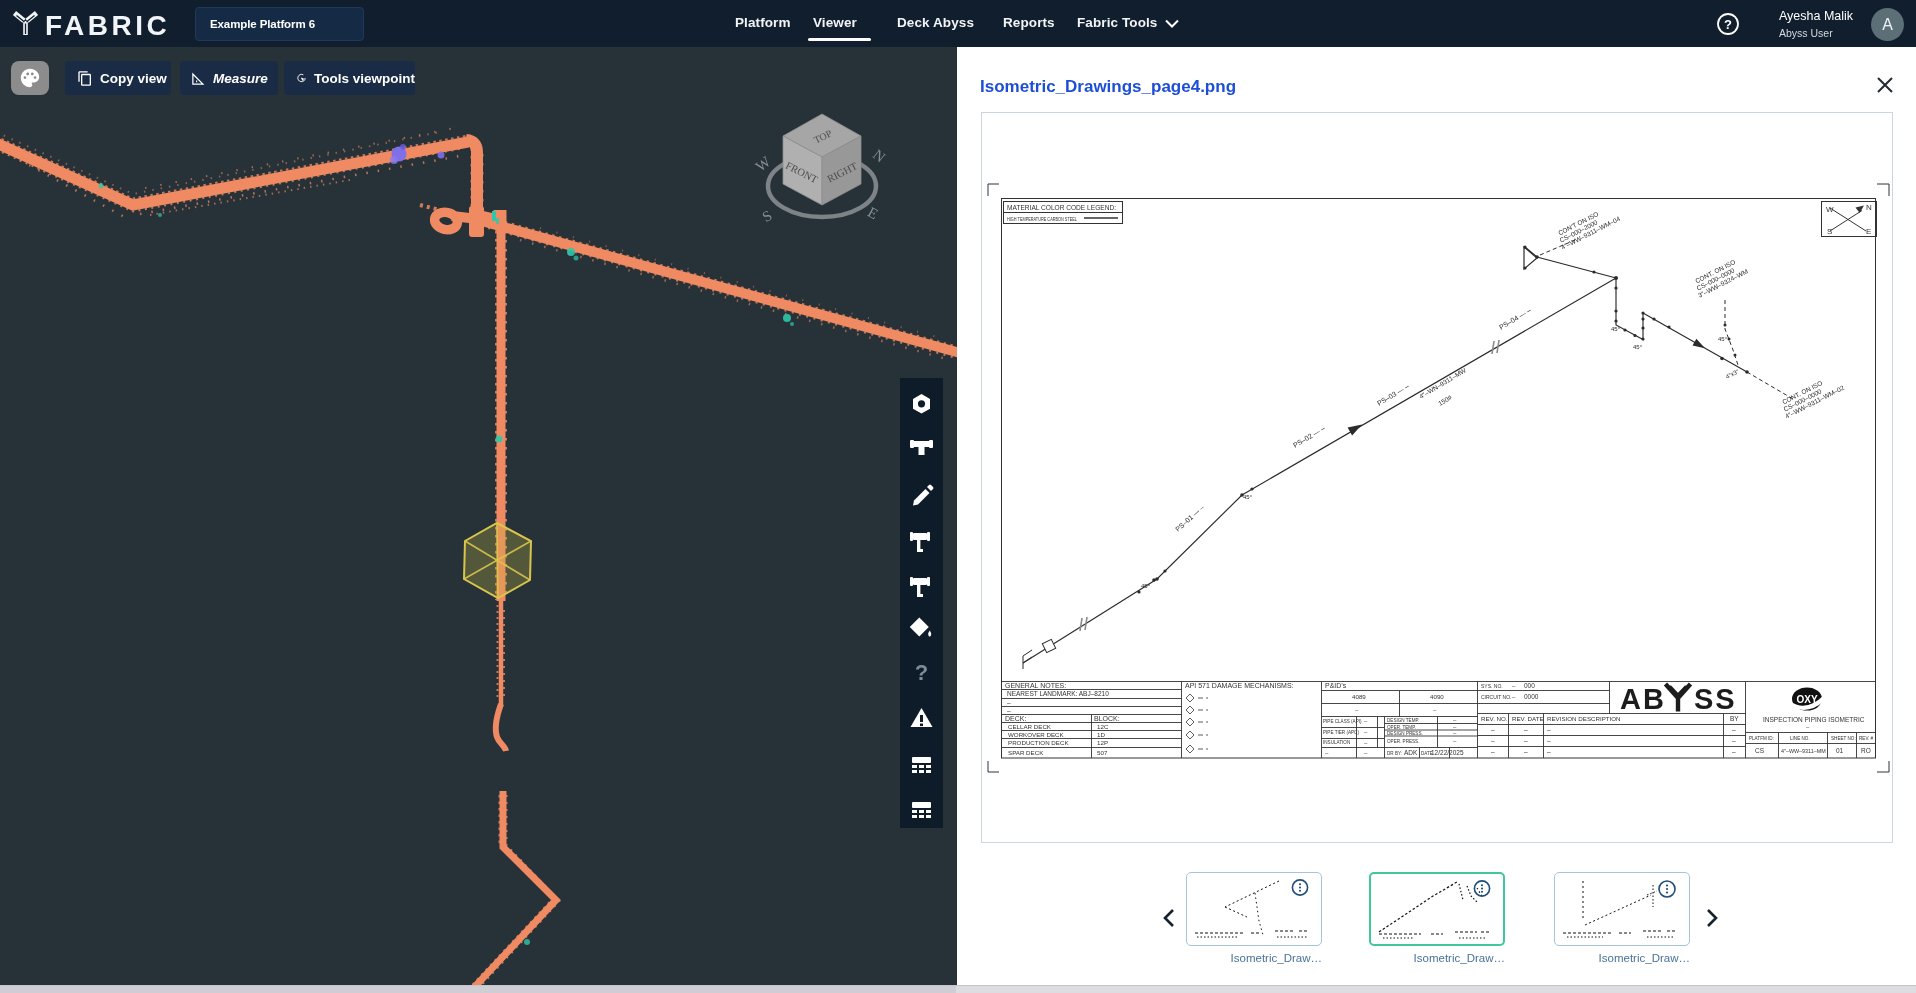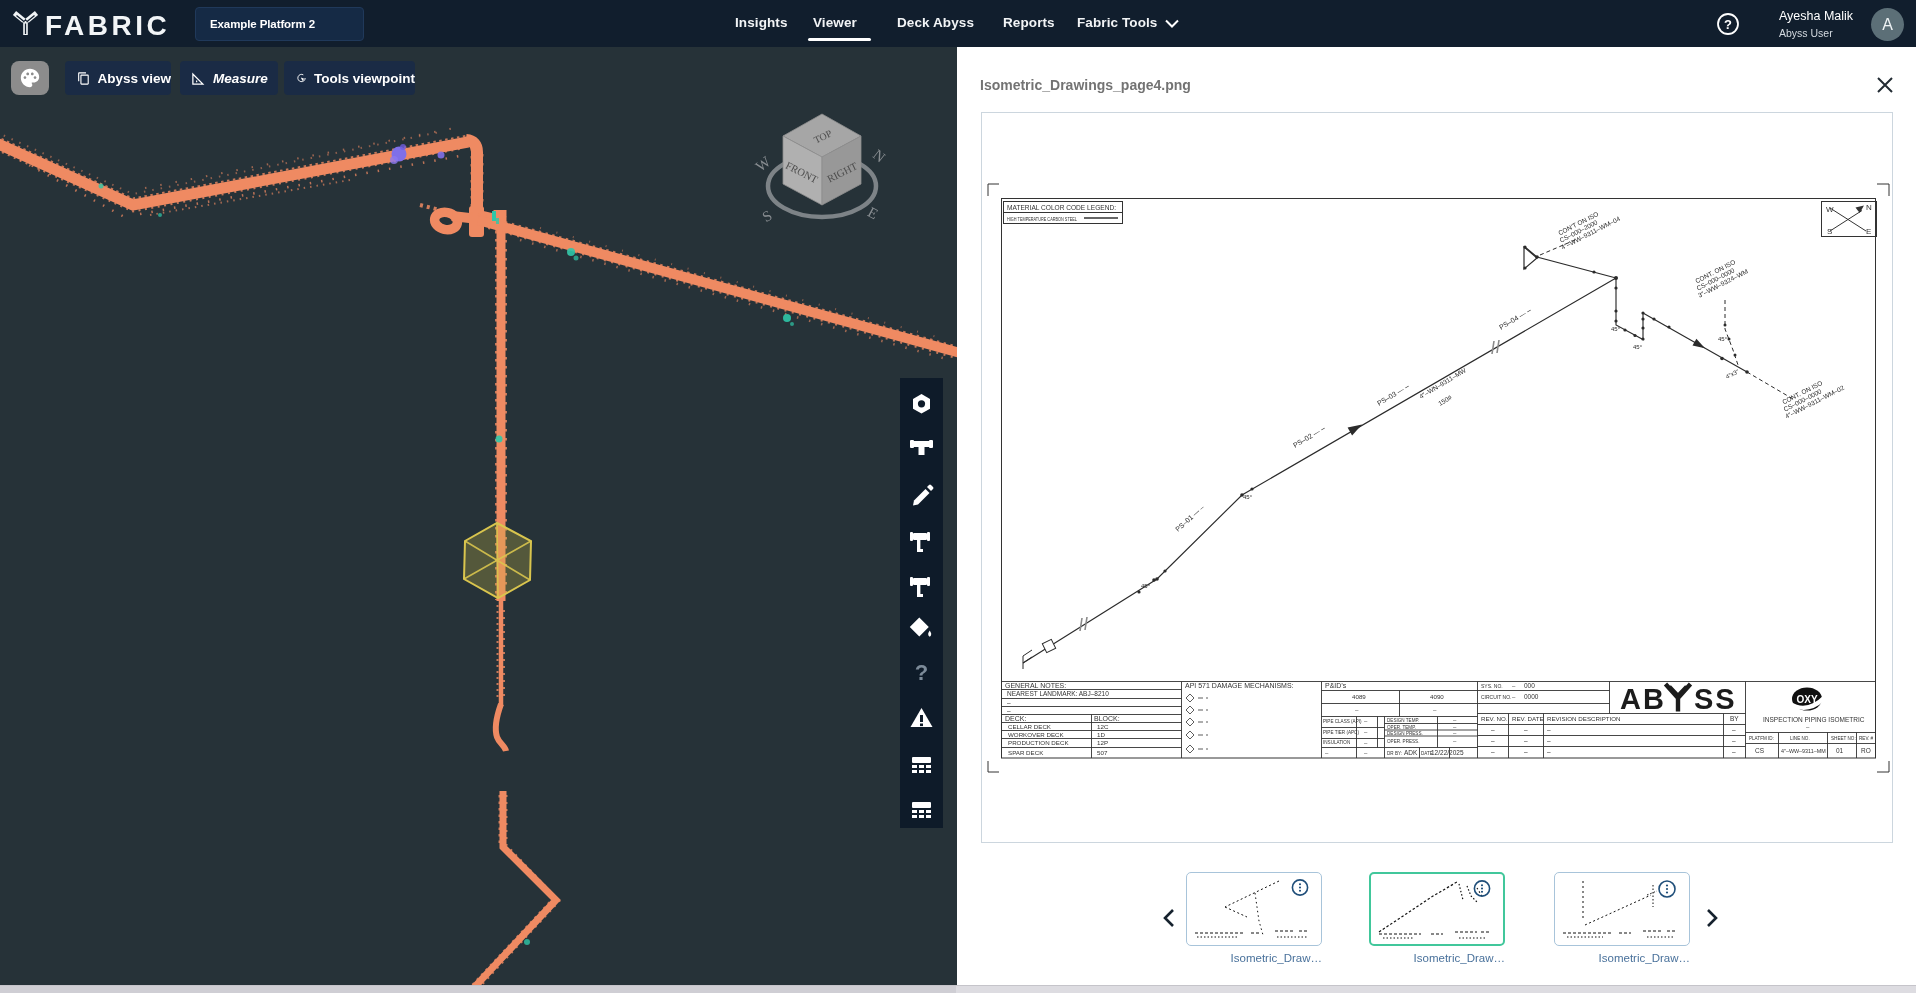--- a/index.html
+++ b/index.html
@@ -16,21 +16,21 @@
   #uname { position:absolute; left:1779px; top:9px; color:#fff; font-size:12.5px; font-weight:400; }
   #urole { position:absolute; left:1779px; top:27px; color:#d4dae0; font-size:10.5px; }
   #avatar { position:absolute; left:1871px; top:8px; width:33px; height:33px; border-radius:50%; background:#5c6f77; color:#eef2f4; font-size:16px; text-align:center; line-height:33px; }
   
   #viewer { position:absolute; left:0; top:47px; width:957px; height:939px; background:#263238; overflow:hidden; }
   .vbtn { position:absolute; top:14px; height:34px; background:#1a2b45; border-radius:4px; color:#fff; font-size:13.5px; font-weight:700; display:flex; align-items:center; white-space:nowrap; }
   #palettebtn { position:absolute; left:11px; top:14px; width:38px; height:34px; background:#8c8c8c; border-radius:8px; display:flex; align-items:center; justify-content:center; }
   #vtoolbar { position:absolute; left:900px; top:331px; width:43px; height:450px; background:#0e1b29; }
   
   #panel { position:absolute; left:957px; top:47px; width:959px; height:939px; background:#fff; }
-  #ptitle { position:absolute; left:23px; top:30px; color:#737373; font-size:14px; font-weight:700; }
+  #ptitle { position:absolute; left:23px; top:30px; color:#1d4ed8; font-size:17px; font-weight:700; }
   #imgbox { position:absolute; left:24px; top:65px; width:912px; height:731px; border:1px solid #ccd6de; background:#fff; }
   .thumb { position:absolute; top:825px; width:136px; height:74px; background:#fff; border:1px solid #a8c4da; border-radius:5px; }
   .tcap { position:absolute; top:905px; width:136px; text-align:right; color:#49719b; font-size:11.5px; }
   
   #scroll { position:absolute; left:0; top:985px; width:1916px; height:8px; background:#dddce1; border-top:1px solid #c5c4ca; }
   #scrollthumb { position:absolute; left:0; top:986px; width:956px; height:7px; background:#cfced4; }
 </style>
 </head>
 <body>
 
@@ -122,21 +122,21 @@
   </svg>
   <div id="palettebtn">
     <svg width="22" height="22" viewBox="0 0 24 24">
         <path fill="#fff" d="M12 2C6.49 2 2 6.49 2 12s4.49 10 10 10c1.38 0 2.5-1.12 2.5-2.5 0-.61-.23-1.2-.64-1.67-.08-.1-.13-.21-.13-.33 0-.28.22-.5.5-.5H16c3.31 0 6-2.69 6-6 0-4.96-4.49-9-10-9zm5.5 11c-.83 0-1.5-.67-1.5-1.5s.67-1.5 1.5-1.5 1.5.67 1.5 1.5-.67 1.5-1.5 1.5zm-3-4c-.83 0-1.5-.67-1.5-1.5S13.67 6 14.5 6s1.5.67 1.5 1.5S15.33 9 14.5 9zM5 11.5c0-.83.67-1.5 1.5-1.5s1.5.67 1.5 1.5S7.33 13 6.5 13 5 12.33 5 11.5zm6-4c0 .83-.67 1.5-1.5 1.5S8 8.33 8 7.5 8.67 6 9.5 6s1.5.67 1.5 1.5z"></path>
       </svg>
   </div>
   <div class="vbtn" id="b1" style="left:65px; width:106px;">
     <svg width="16" height="17" viewBox="0 0 24 24" style="margin:0 7px 0 12px;">
         <path fill="#fff" d="M16 1H4c-1.1 0-2 .9-2 2v14h2V3h12V1zm3 4H8c-1.1 0-2 .9-2 2v14c0 1.1.9 2 2 2h11c1.1 0 2-.9 2-2V7c0-1.1-.9-2-2-2zm0 16H8V7h11v14z"></path>
       </svg>
-    <span>Abyss view</span>
+    <span>Copy view</span>
   </div>
   <div class="vbtn" id="b2" style="left:180px; width:98px;font-style:italic;">
     <svg width="15" height="15" viewBox="0 0 24 24" style="margin:0 7px 0 11px;">
         <path fill="none" stroke="#fff" stroke-width="2" d="M3 21 L3 5 L19 21 Z M9 15 L9 18"></path>
       </svg>
     <span>Measure</span>
   </div>
   <div class="vbtn" id="b3" style="left:284px; width:131px;">
     <svg width="16" height="16" viewBox="0 0 24 24" style="margin:0 7px 0 12px;">
         <path fill="none" stroke="#fff" stroke-width="2" d="M20 12a8 8 0 1 1-4-6.9"></path>
@@ -509,22 +509,22 @@
     <g stroke="#f2f5f7" fill="none">
       <path d="M2.5 2 L12 9.8" stroke-width="5"></path>
       <path d="M24.5 2 L15 9.8" stroke-width="5"></path>
       <path d="M13.5 10 L13.5 24" stroke-width="4.6"></path>
     </g>
     <g stroke="#111e2d" stroke-width="1.3" fill="none">
       <path d="M4.5 4.5 L12.5 11 M22.5 4.5 L14.5 11 M13.5 12.5 L13.5 23"></path>
     </g>
   </svg>
   <div id="logotext">FABRIC</div>
-  <div id="platbox">Example Platform 2</div>
-  <div class="navlink" style="left:735px;">Insights</div>
+  <div id="platbox">Example Platform 6</div>
+  <div class="navlink" style="left:735px;">Platform</div>
   <div class="navlink" style="left:813px;">Viewer</div>
   <div class="navlink" style="left:897px;">Deck Abyss</div>
   <div class="navlink" style="left:992px;margin-left:11px;">Reports</div>
   <div class="navlink" style="left:1077px;">Fabric Tools</div>
   <svg width="16" height="10" viewBox="0 0 16 10" style="position:absolute;left:1164px;top:19px;">
     <path d="M2 1.5 L8 7.5 L14 1.5" stroke="#fff" stroke-width="2" fill="none"></path>
   </svg>
   <div id="underline"></div>
   <svg id="helpicon" width="24" height="24" viewBox="0 0 24 24">
     <circle cx="12" cy="12" r="10" stroke="#fff" stroke-width="1.8" fill="none"></circle>

